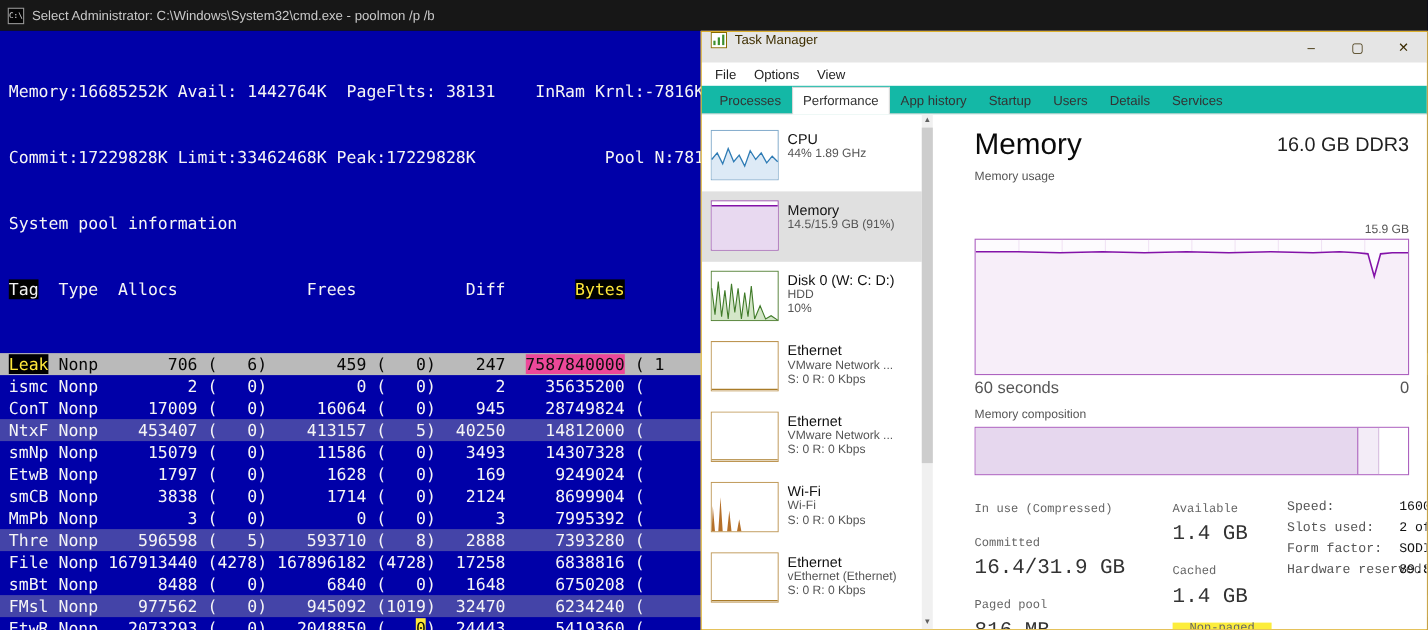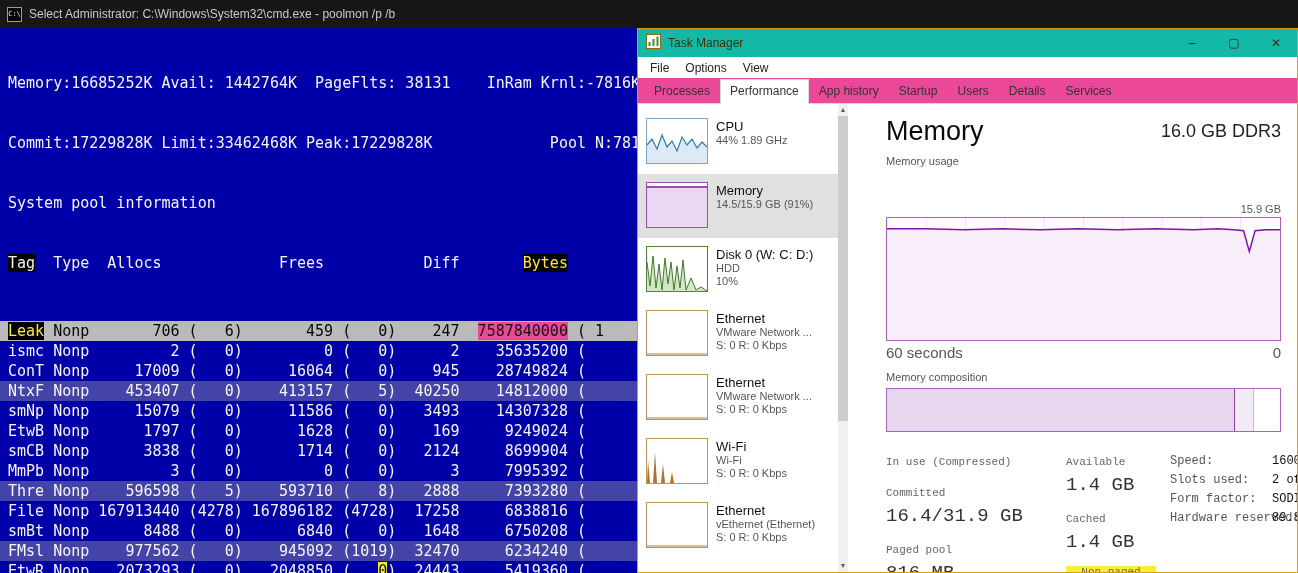--- a/index.html
+++ b/index.html
@@ -21,28 +21,28 @@
   .row-light { background:#4444a8; }
   .tag-hl { background:#000; color:#ffe83a; }
   .hdr-tag { background:#000; color:#f2f2f2; }
   .hdr-bytes { background:#000; color:#ffe83a; }
   .bytes-hl { background:#ec4899; color:#101010;margin-top:34px; }
   .num-hl { background:#ffe83a; color:#101010; }
 
   
   .tm-window { position:absolute; left:637px; top:28px; right:0; bottom:0; background:#fff;
                border:1px solid #d8a100; display:flex; flex-direction:column; }
-  .tm-titlebar { height:28px; background:#14b8a6; display:flex; align-items:center; padding-left:8px; gap:7px; flex:none; }
+  .tm-titlebar { height:28px; background:#e5e5e5; display:flex; padding-left:8px; gap:7px; flex:none; }
   .tm-title { font-size:12px; color:#3e2e00; }
   .tm-caption-btns { margin-left:auto; display:flex; height:100%; }
   .tm-btn { width:42px; display:flex; align-items:center; justify-content:center; font-size:12px; color:#3a2b00; }
   .tm-menubar { height:21px; display:flex; align-items:center; padding-left:4px; background:#fff;
                 font-size:12px; color:#222; flex:none; }
   .tm-menu-item { padding:0 8px; }
-  .tm-tabstrip { height:26px; background:#ec4899; display:flex; align-items:flex-end; padding-left:6px;
+  .tm-tabstrip { height:26px; background:#14b8a6; display:flex; align-items:flex-end; padding-left:6px;
                  border-bottom:1px solid #d9d9d9; font-size:12px; color:#333; flex:none; }
   .tm-tab { padding:4px 9px 5px; border:1px solid transparent; border-bottom:none; white-space:nowrap; }
   .tm-tab.sel { background:#fff; border-color:#d9d9d9; margin-bottom:-1px; padding-bottom:6px; }
 
   .tm-body { flex:1; display:flex; background:#fff; overflow:hidden; }
   .tm-sidebar { width:200px; padding-top:6px; flex:none; }
   .tm-item { height:64px; display:flex; gap:8px; padding:8px 2px 8px 8px; align-items:flex-start; }
   .tm-item.sel { background:#e0e0e0; }
   .tm-thumb { width:62px; height:46px; flex:none; }
   .tm-thumb svg { width:100%; height:100%; display:block; }

